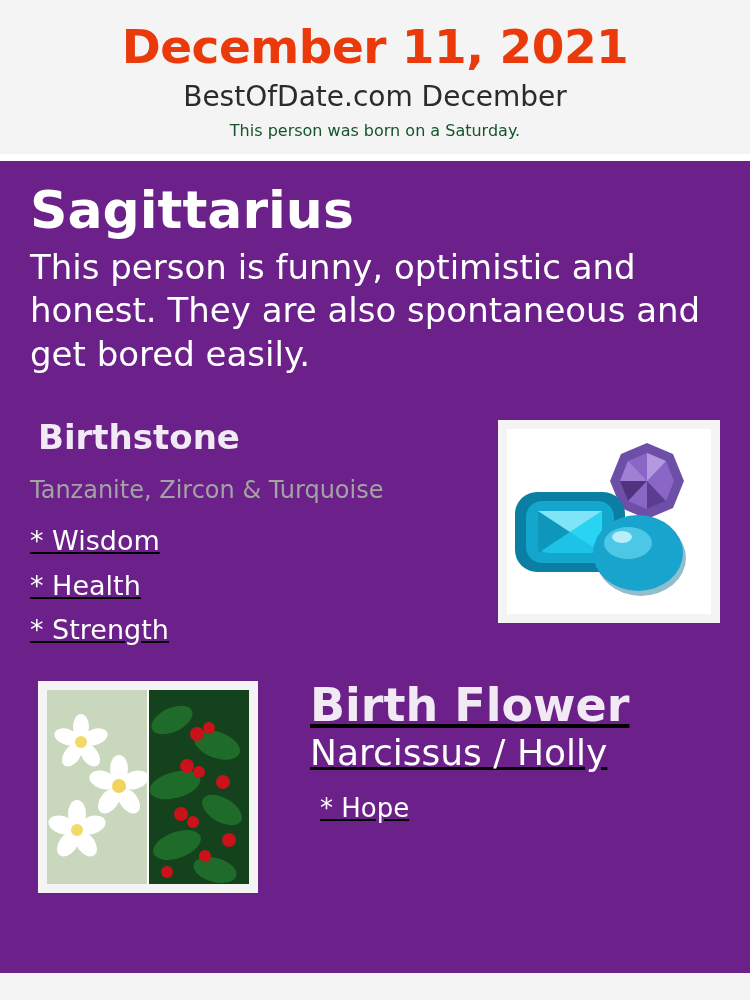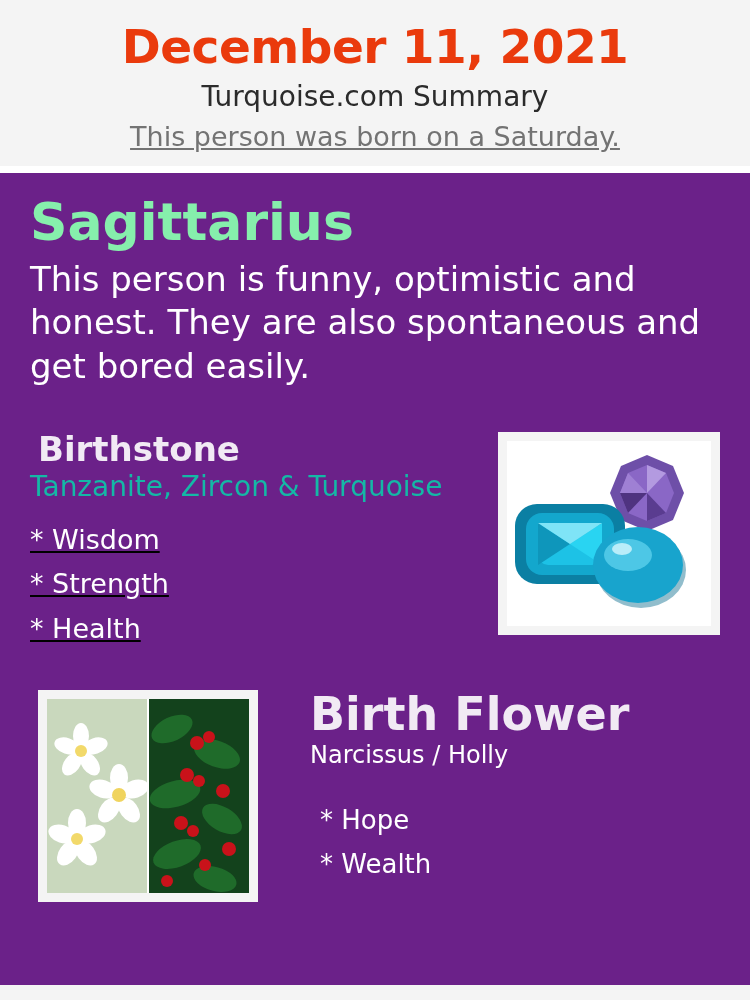--- a/index.html
+++ b/index.html
@@ -30,43 +30,42 @@
     line-height: 1.05;
     letter-spacing: -0.5px;
   }
   .site-summary {
     font-size: 28px;
     color: #2b2b2b;
     margin-top: 9px;
     font-weight: normal;
   }
   .born-line {
-    font-size: 27px;
-    color: #737373;
+    font-size: 16px;
+    color: #14532d;
     margin-top: 8px;
-    text-decoration: underline;
   }
   .divider {
     width: 100%;
     height: 7px;
     background: #ffffff;
   }
 
   
   .body {
     background: #6b2189;
     padding: 22px 30px 0 30px;
     height: 812px;
     position: relative;
   }
 
   .sign-name {
     font-size: 52px;
     font-weight: bold;
-    color: #86efac;
+    color: #ffffff;
     line-height: 1.05;
     margin-bottom: 8px;
   }
   .sign-desc {
     font-size: 34px;
     color: #ffffff;
     line-height: 1.28;
     font-weight: normal;
   }
 
@@ -80,23 +79,23 @@
     width: 440px;
   }
   .stone-title {
     font-size: 34px;
     font-weight: bold;
     color: #f1eaf4;
     line-height: 1.05;
     padding-left: 8px;
   }
   .stone-sub {
-    font-size: 28px;
-    color: #14b8a6;
-    margin-top: 2px;
+    font-size: 24px;
+    color: #a3a3a3;
+    margin-top: 20px;
     line-height: 1.2;
   }
   .bullets {
     margin-top: 14px;
     text-decoration: underline;
   }
   .bullet {
     font-size: 27px;
     color: #ffffff;
     line-height: 1.65;
@@ -128,69 +127,70 @@
   }
   .flower-photo {
     left: 8px;
     top: 0;
     width: 220px;
     height: 212px;
   }
   .flower-right {
     margin-left: 250px;
     text-align: left;
+    text-decoration: underline;
   }
   .flower-title {
     font-size: 46px;
     font-weight: bold;
     color: #f1eaf4;
     line-height: 1.05;
     padding-left: 30px;
   }
   .flower-sub {
-    font-size: 24px;
+    font-size: 36px;
     color: #ffffff;
     line-height: 1.2;
     margin-top: 2px;
     padding-left: 30px;
   }
   .flower-bullets {
-    margin-top: 28px;
+    margin-top: 12px;
     padding-left: 40px;
   }
   .flower-bullets .bullet {
     font-size: 26px;
     line-height: 1.72;
   }
 </style>
 </head>
 <body>
 
 <div class="page">
 
   <div class="header">
     <div class="date-title">December 11, 2021</div>
-    <div class="site-summary">Turquoise.com Summary</div>
+    <div class="site-summary">BestOfDate.com December</div>
     <div class="born-line">This person was born on a Saturday.</div>
   </div>
   <div class="divider"></div>
 
   <div class="body">
 
     <div class="sign-name">Sagittarius</div>
     <div class="sign-desc">This person is funny, optimistic and honest. They are also spontaneous and get bored easily.</div>
 
     <div class="stone-section">
       <div class="stone-left">
         <div class="stone-title">Birthstone</div>
         <div class="stone-sub">Tanzanite, Zircon &amp; Turquoise</div>
         <div class="bullets">
           <div class="bullet">* Wisdom</div>
+          <div class="bullet">* Health</div>
           <div class="bullet">* Strength</div>
-          <div class="bullet">* Health</div>
         </div>
       </div>
 
       <div class="photo-frame stone-photo">
         <div class="photo-inner">
           <svg width="100%" height="100%" viewBox="0 0 204 185" preserveAspectRatio="xMidYMid slice">
             <rect x="0" y="0" width="204" height="185" fill="#ffffff"></rect>
 
             <g transform="translate(140,52)">
               <polygon points="0,-38 26,-27 37,0 26,27 0,38 -26,27 -37,0 -26,-27" fill="#6e4fa8"></polygon>
@@ -278,19 +278,18 @@
             </g>
           </svg>
         </div>
       </div>
 
       <div class="flower-right">
         <div class="flower-title">Birth Flower</div>
         <div class="flower-sub">Narcissus / Holly</div>
         <div class="flower-bullets">
           <div class="bullet">* Hope</div>
-          <div class="bullet">* Wealth</div>
         </div>
       </div>
     </div>
 
   </div>
 </div>
 
 </body></html>

